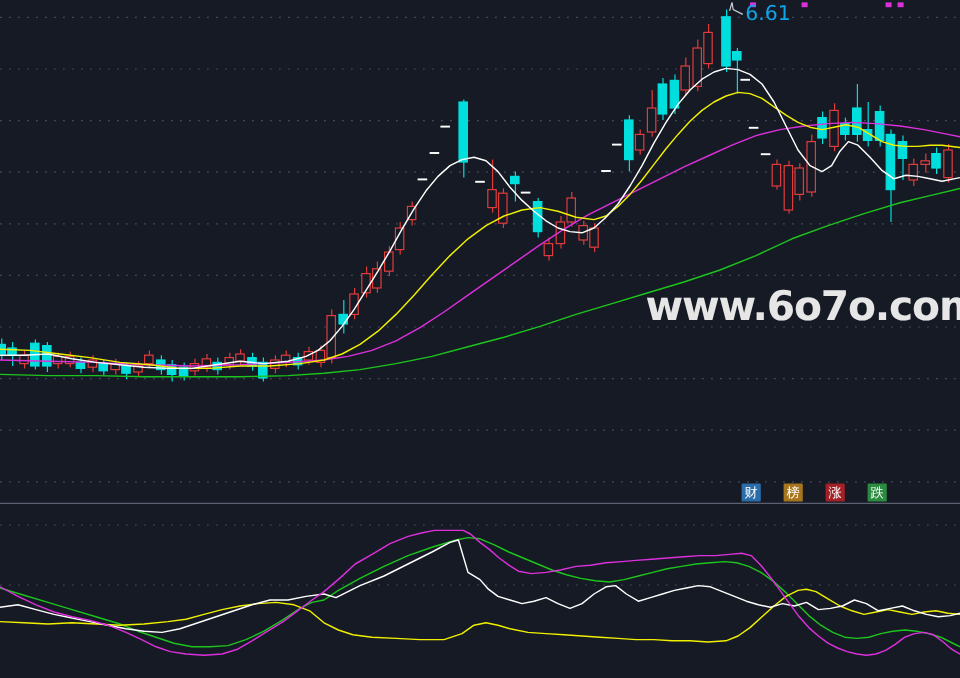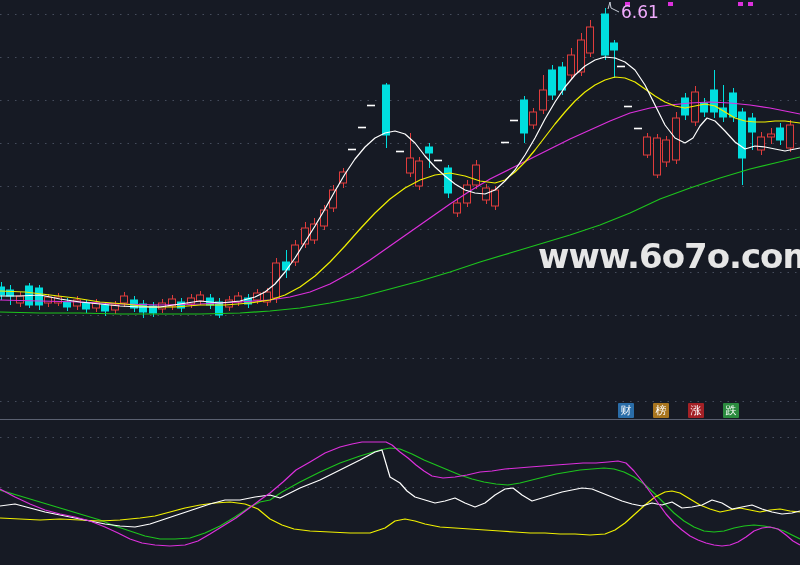--- a/index.html
+++ b/index.html
@@ -1,19 +1,19 @@
 <!DOCTYPE html>
 <html><head>
 <meta charset="utf-8">
 <style>
   html,body{margin:0;padding:0;background:#10141d;}
   .stage{position:relative;width:800px;height:565px;background:#161a24;overflow:hidden;
          font-family:"DejaVu Sans","Liberation Sans",sans-serif;}
   #chart-svg{position:absolute;left:0;top:0;}
-  .price-label{position:absolute;left:621px;top:2px;color:#f0abfc;font-size:17px;
+  .price-label{position:absolute;left:621px;top:2px;color:#0ea5e9;font-size:17px;
                letter-spacing:0px;}
   .watermark{position:absolute;left:538px;top:236px;color:#ededed;font-size:34px;
              font-weight:bold;letter-spacing:-1px;opacity:.97;}
   .btn-row{position:absolute;left:0;top:0;width:800px;height:0;}
   .qbtn{position:absolute;top:403px;width:16px;height:15px;color:#fff;font-size:11px;
         line-height:15px;text-align:center;cursor:pointer;border-radius:1px;}
   .qbtn:nth-child(1){left:618px;}
   .qbtn:nth-child(2){left:653px;}
   .qbtn:nth-child(3){left:688px;}
   .qbtn:nth-child(4){left:723px;}

